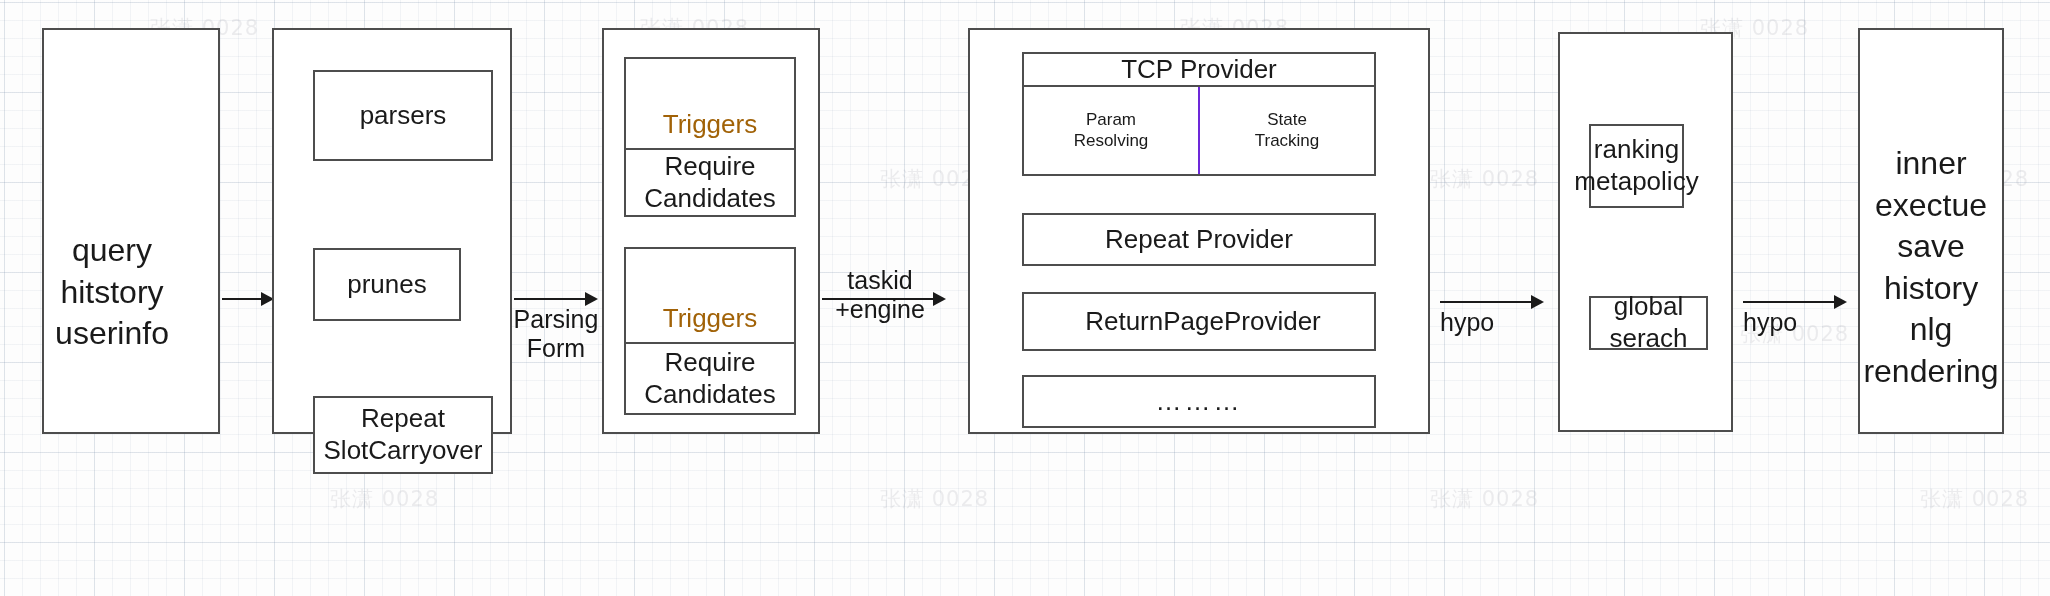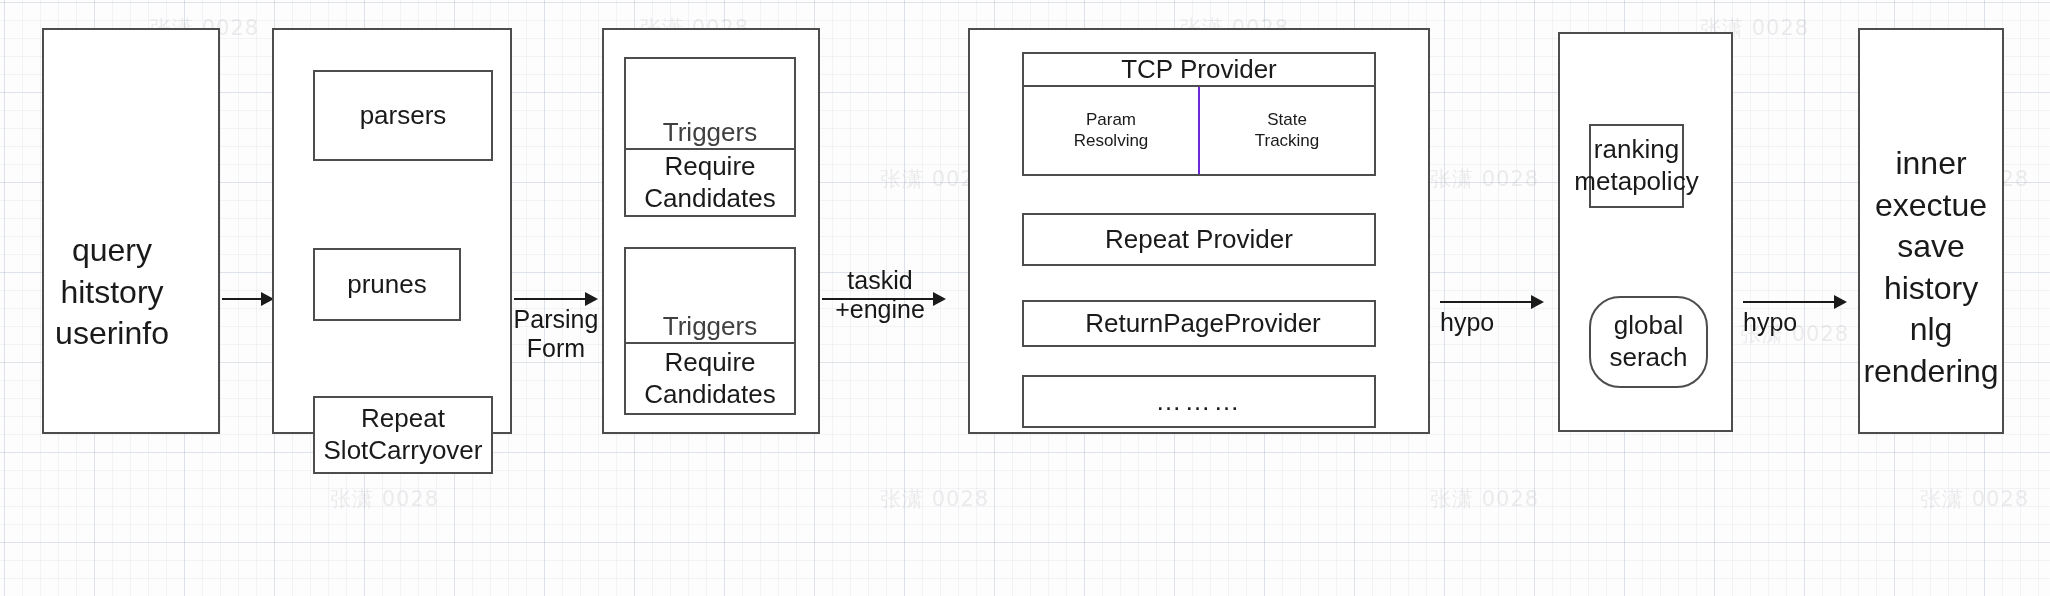--- a/index.html
+++ b/index.html
@@ -85,24 +85,24 @@
     background: #fff;
     display: flex;
     flex-direction: column;
   }
   .trig-top {
     flex: 0 0 auto;
     border-bottom: 2px solid #4d4d4d;
     display: flex;
     align-items: flex-end;
     justify-content: center;
-    padding-bottom: 0;
-    box-sizing: border-box;
-    font-size: 26px;
-    color: #404040;
+    padding-bottom: 8px;
+    box-sizing: border-box;
+    font-size: 26px;
+    color: #a16207;
   }
   .trig-bottom {
     flex: 1 1 auto;
     display: flex;
     align-items: center;
     justify-content: center;
     text-align: center;
     font-size: 26px;
     line-height: 1.22;
     color: #1a1a1a;
@@ -254,33 +254,33 @@
     <div class="tcp-title">TCP Provider</div>
     <div class="tcp-cells">
       <div class="tcp-cell" style="white-space: pre-line;">Param
 Resolving</div>
       <div class="tcp-cell" style="white-space: pre-line;">State
 Tracking</div>
     </div>
   </div>
 
   <div class="inner" style="left:1022px; top:213px; width:354px; height:53px;">Repeat Provider</div>
-  <div class="inner" style="left:1022px; top:300px; width:354px; height:47px;padding-left:8px;">ReturnPageProvider</div>
+  <div class="inner" style="left:1022px; top:292px; width:354px; height:59px;padding-left:8px;">ReturnPageProvider</div>
   <div class="inner" style="left:1022px; top:375px; width:354px; height:53px; letter-spacing:3px;">………</div>
 
   <div class="arrow" style="left:1440px; top:295px; width:104px;">
     <div class="shaft" style="width:92px;"></div>
     <div class="head" style="left:91px;"></div>
   </div>
   <div class="edge-label" style="left:1440px; top:308px; width:94px; text-align:left;">hypo</div>
 
   <div class="outer" style="left:1558px; top:32px; width:175px; height:400px;"></div>
   <div class="inner" style="left: 1589px; top: 124px; width: 95px; height: 84px; white-space: pre-line;" style2="">ranking
 metapolicy</div>
-  <div class="inner" style="left: 1589px; top: 296px; width: 119px; height: 92px; white-space: pre-line; border-radius: 31px;">global
+  <div class="inner" style="left: 1589px; top: 296px; width: 119px; height: 54px; white-space: pre-line;">global
 serach</div>
 
   <div class="arrow" style="left:1743px; top:295px; width:104px;">
     <div class="shaft" style="width:92px;"></div>
     <div class="head" style="left:91px;"></div>
   </div>
   <div class="edge-label" style="left:1743px; top:308px; width:94px; text-align:left;">hypo</div>
 
   <div class="outer" style="left:1858px; top:28px; width:146px; height:406px;"></div>
   <div class="stack-label" style="left: 1858px; top: 143px; width: 146px; white-space: pre-line;">inner

